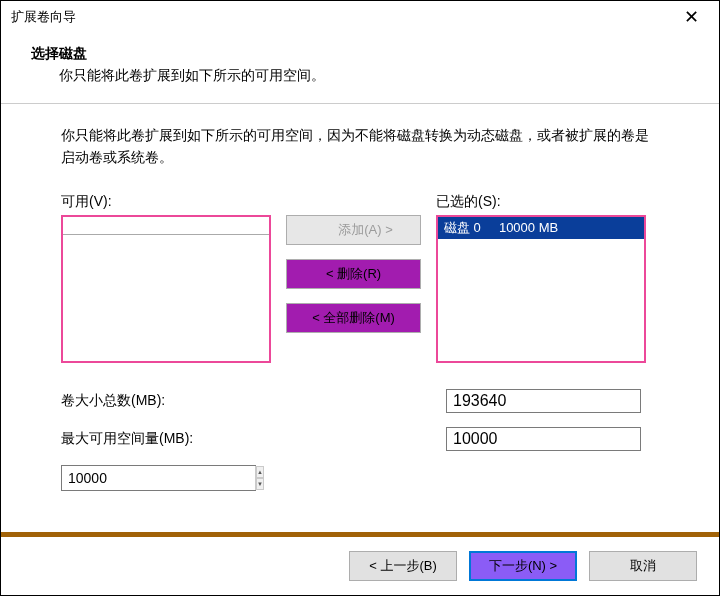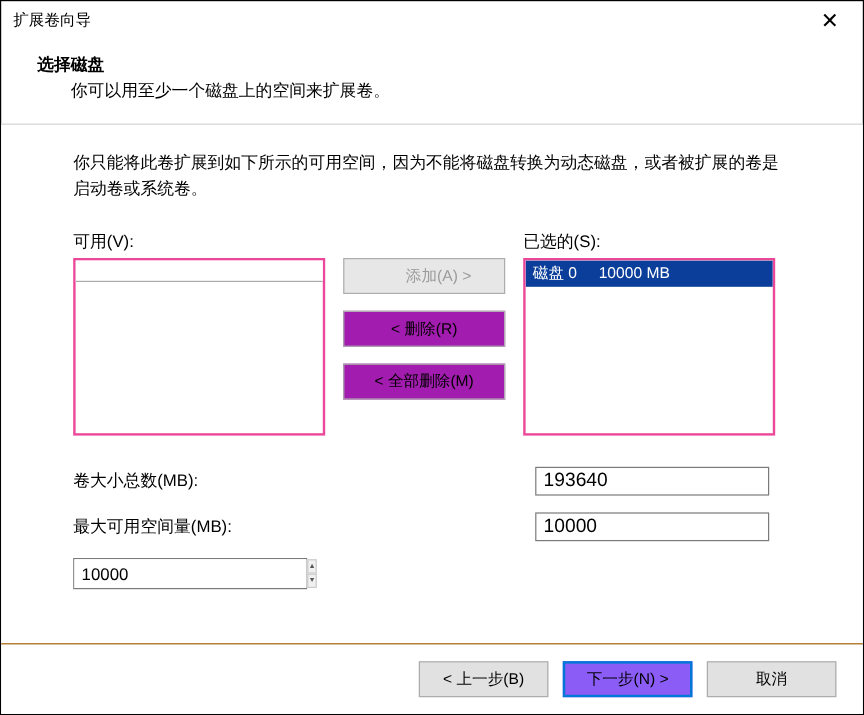--- a/index.html
+++ b/index.html
@@ -174,21 +174,21 @@
       border: 1px solid #cacaca;
       background: #f0f0f0;
       font-size: 6px;
       line-height: 1;
       display: flex;
       align-items: center;
       justify-content: center;
       color: #555;
     }
     .footer {
-      border-top: 1px solid #a16207;
+      border-top: 5px solid #a16207;
       padding: 14px 22px;
       display: flex;
       justify-content: flex-end;
       gap: 12px;
       background: #fff;
       align-items: center;
     }
     .footer-btn {
       width: 108px;
       height: 30px;
@@ -206,21 +206,21 @@
 <body>
 
 <div class="window">
   <div class="titlebar">
     <span class="titlebar-title">扩展卷向导</span>
     <span class="close-btn">✕</span>
   </div>
 
   <div class="header">
     <div class="header-title">选择磁盘</div>
-    <div class="header-sub">你可以用至少一个磁盘上的空间来扩展卷。</div>
+    <div class="header-sub">你只能将此卷扩展到如下所示的可用空间。</div>
   </div>
 
   <div class="divider"></div>
 
   <div class="content">
     <div class="intro">你只能将此卷扩展到如下所示的可用空间，因为不能将磁盘转换为动态磁盘，或者被扩展的卷是启动卷或系统卷。</div>
 
     <div class="disk-area">
       <div class="col col-available">
         <div class="label">可用(V):</div>

